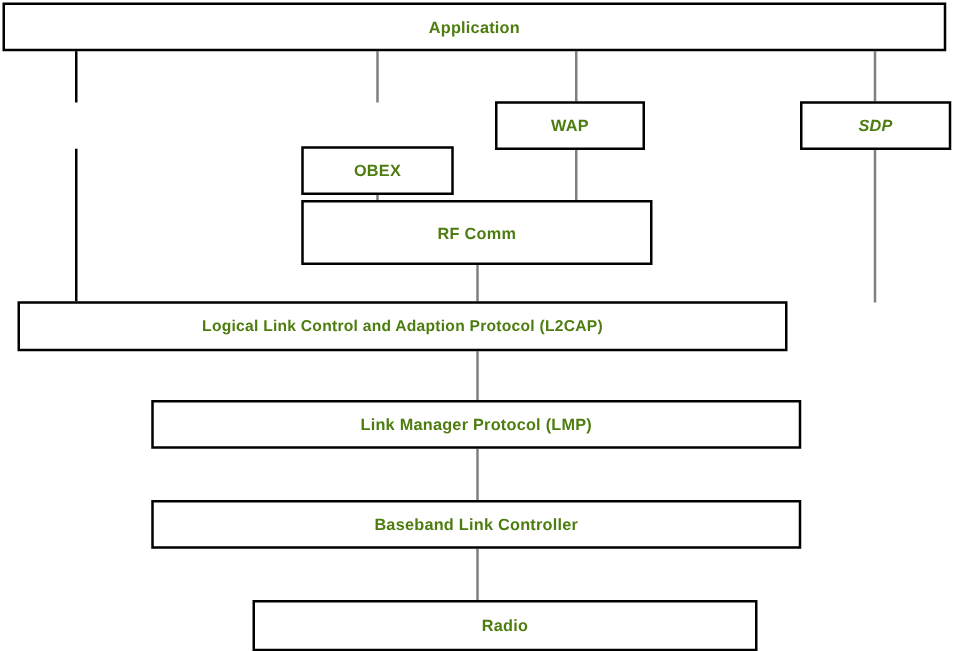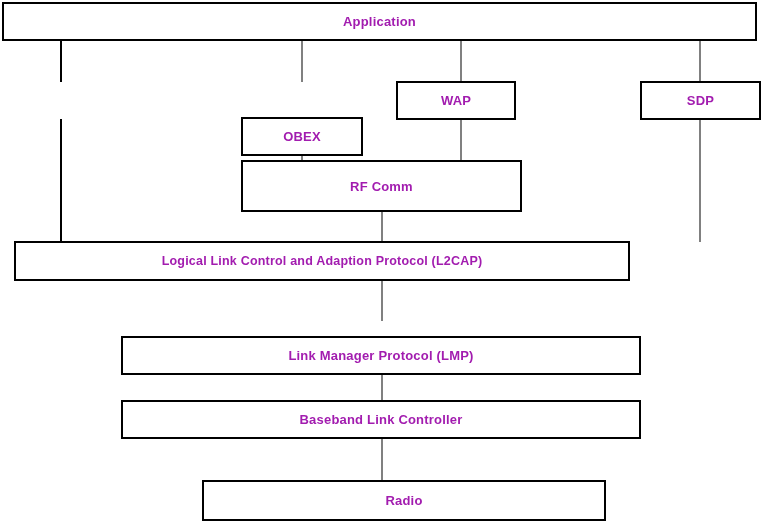--- a/index.html
+++ b/index.html
@@ -19,21 +19,21 @@
     position: absolute;
     box-sizing: border-box;
     background: #ffffff;
     border: 2px solid #000000;
     display: flex;
     align-items: center;
     justify-content: center;
     z-index: 2;
   }
   .node-label {
-    color: #a21caf;
+    color: #4d7c0f;
     font-weight: bold;
     font-size: 13px;
     letter-spacing: 0.2px;
     white-space: nowrap;
     text-align: center;
   }
   .node-label.small { font-size: 12.5px; }
   .connector {
     position: absolute;
     z-index: 1;
@@ -71,33 +71,33 @@
 
 
   <div class="node" style="left:241px; top:81px; width:122px; height:39px;margin-top:36px;">
     <span class="node-label">OBEX</span>
   </div>
 
   <div class="node" style="left:396px; top:81px; width:120px; height:39px;">
     <span class="node-label">WAP</span>
   </div>
 
-  <div class="node" style="left:640px; top:81px; width:121px; height:39px;">
+  <div class="node" style="left:640px; top:81px; width:121px; height:39px;font-style:italic;">
     <span class="node-label">SDP</span>
   </div>
 
   <div class="node" style="left:241px; top:160px; width:281px; height:52px;">
     <span class="node-label">RF Comm</span>
   </div>
 
   <div class="node" style="left:14px; top:241px; width:616px; height:40px;">
     <span class="node-label small">Logical Link Control and Adaption Protocol (L2CAP)</span>
   </div>
 
-  <div class="node" style="left:121px; top:320px; width:520px; height:39px;margin-top:16px;">
+  <div class="node" style="left:121px; top:320px; width:520px; height:39px;">
     <span class="node-label">Link Manager Protocol (LMP)</span>
   </div>
 
   <div class="node" style="left:121px; top:400px; width:520px; height:39px;">
     <span class="node-label">Baseband Link Controller</span>
   </div>
 
   <div class="node" style="left:202px; top:480px; width:404px; height:41px;">
     <span class="node-label">Radio</span>
   </div>

